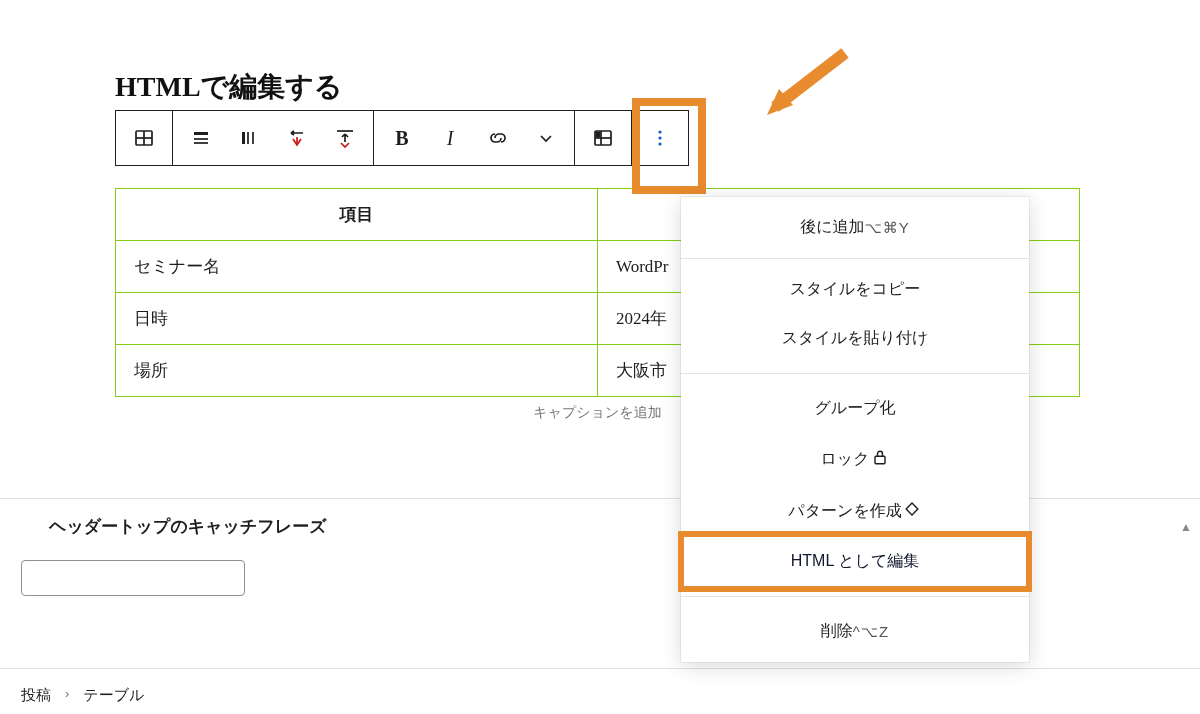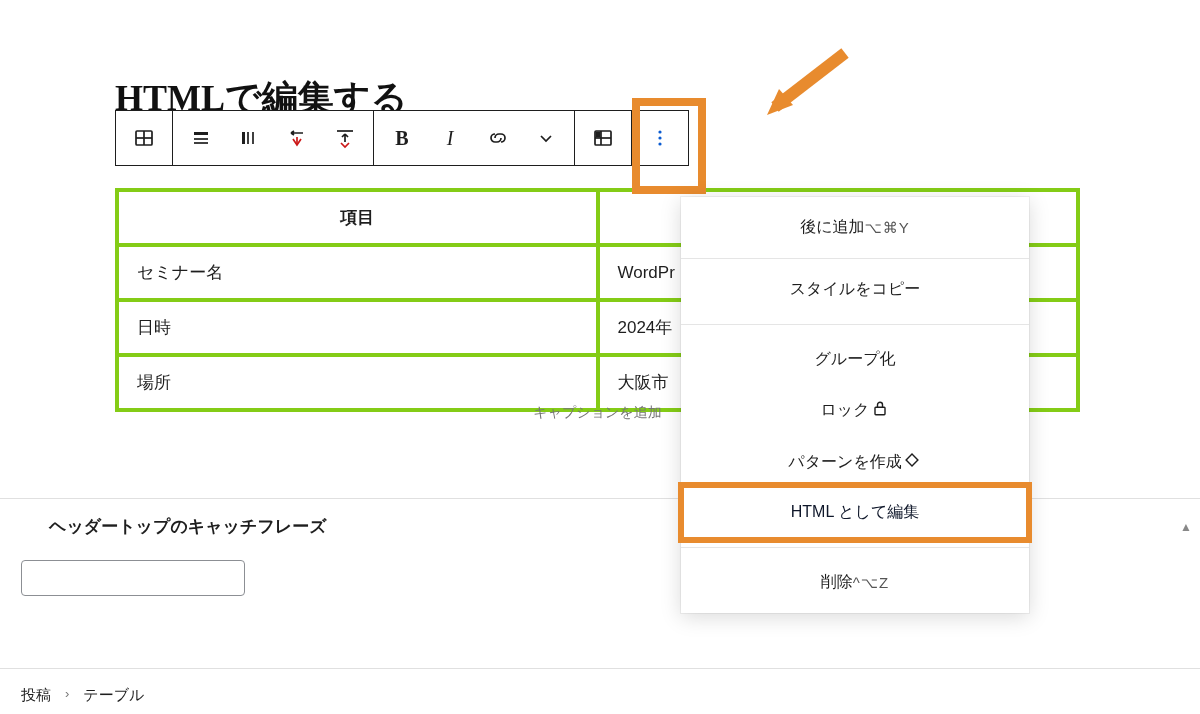--- a/index.html
+++ b/index.html
@@ -10,22 +10,22 @@
     width: 1200px;
     height: 714px;
     position: relative;
     overflow: hidden;
   }
 
   
   .heading {
     position: absolute;
     left: 115px;
-    top: 74px;
-    font-size: 36px;
+    top: 68px;
+    font-size: 28px;
     font-weight: 700;
     font-family: Georgia, "Hiragino Mincho ProN", serif;
     color: #111;
   }
 
   
   .toolbar {
     position: absolute;
     left: 115px;
     top: 110px;
@@ -87,23 +87,24 @@
   .content-table {
     position: absolute;
     left: 115px;
     top: 188px;
     width: 965px;
     border-collapse: collapse;
     font-size: 17px;
   }
   .content-table th,
   .content-table td {
-    border: 4px solid #84cc16;
+    border: 1px solid #84cc16;
     padding: 14px 18px;
     text-align: left;
+    font-family: Liberation Serif, serif;
   }
   .content-table th {
     font-weight: 700;
     text-align: center;
     background: #fff;
   }
   .caption-placeholder {
     position: absolute;
     left: 115px;
     top: 392px;
@@ -338,20 +339,23 @@
   <div class="menu-item">
     <span>後に追加</span>
     <span class="shortcut">⌥⌘Y</span>
   </div>
 
   <div class="menu-sep"></div>
 
   <div class="menu-item">
     <span>スタイルをコピー</span>
   </div>
+  <div class="menu-item">
+    <span>スタイルを貼り付け</span>
+  </div>
 
   <div class="menu-sep tall"></div>
 
   <div class="menu-item">
     <span>グループ化</span>
   </div>
   <div class="menu-item">
     <span>ロック</span>
     <span class="tail-icon">
       <svg viewBox="0 0 24 24">

